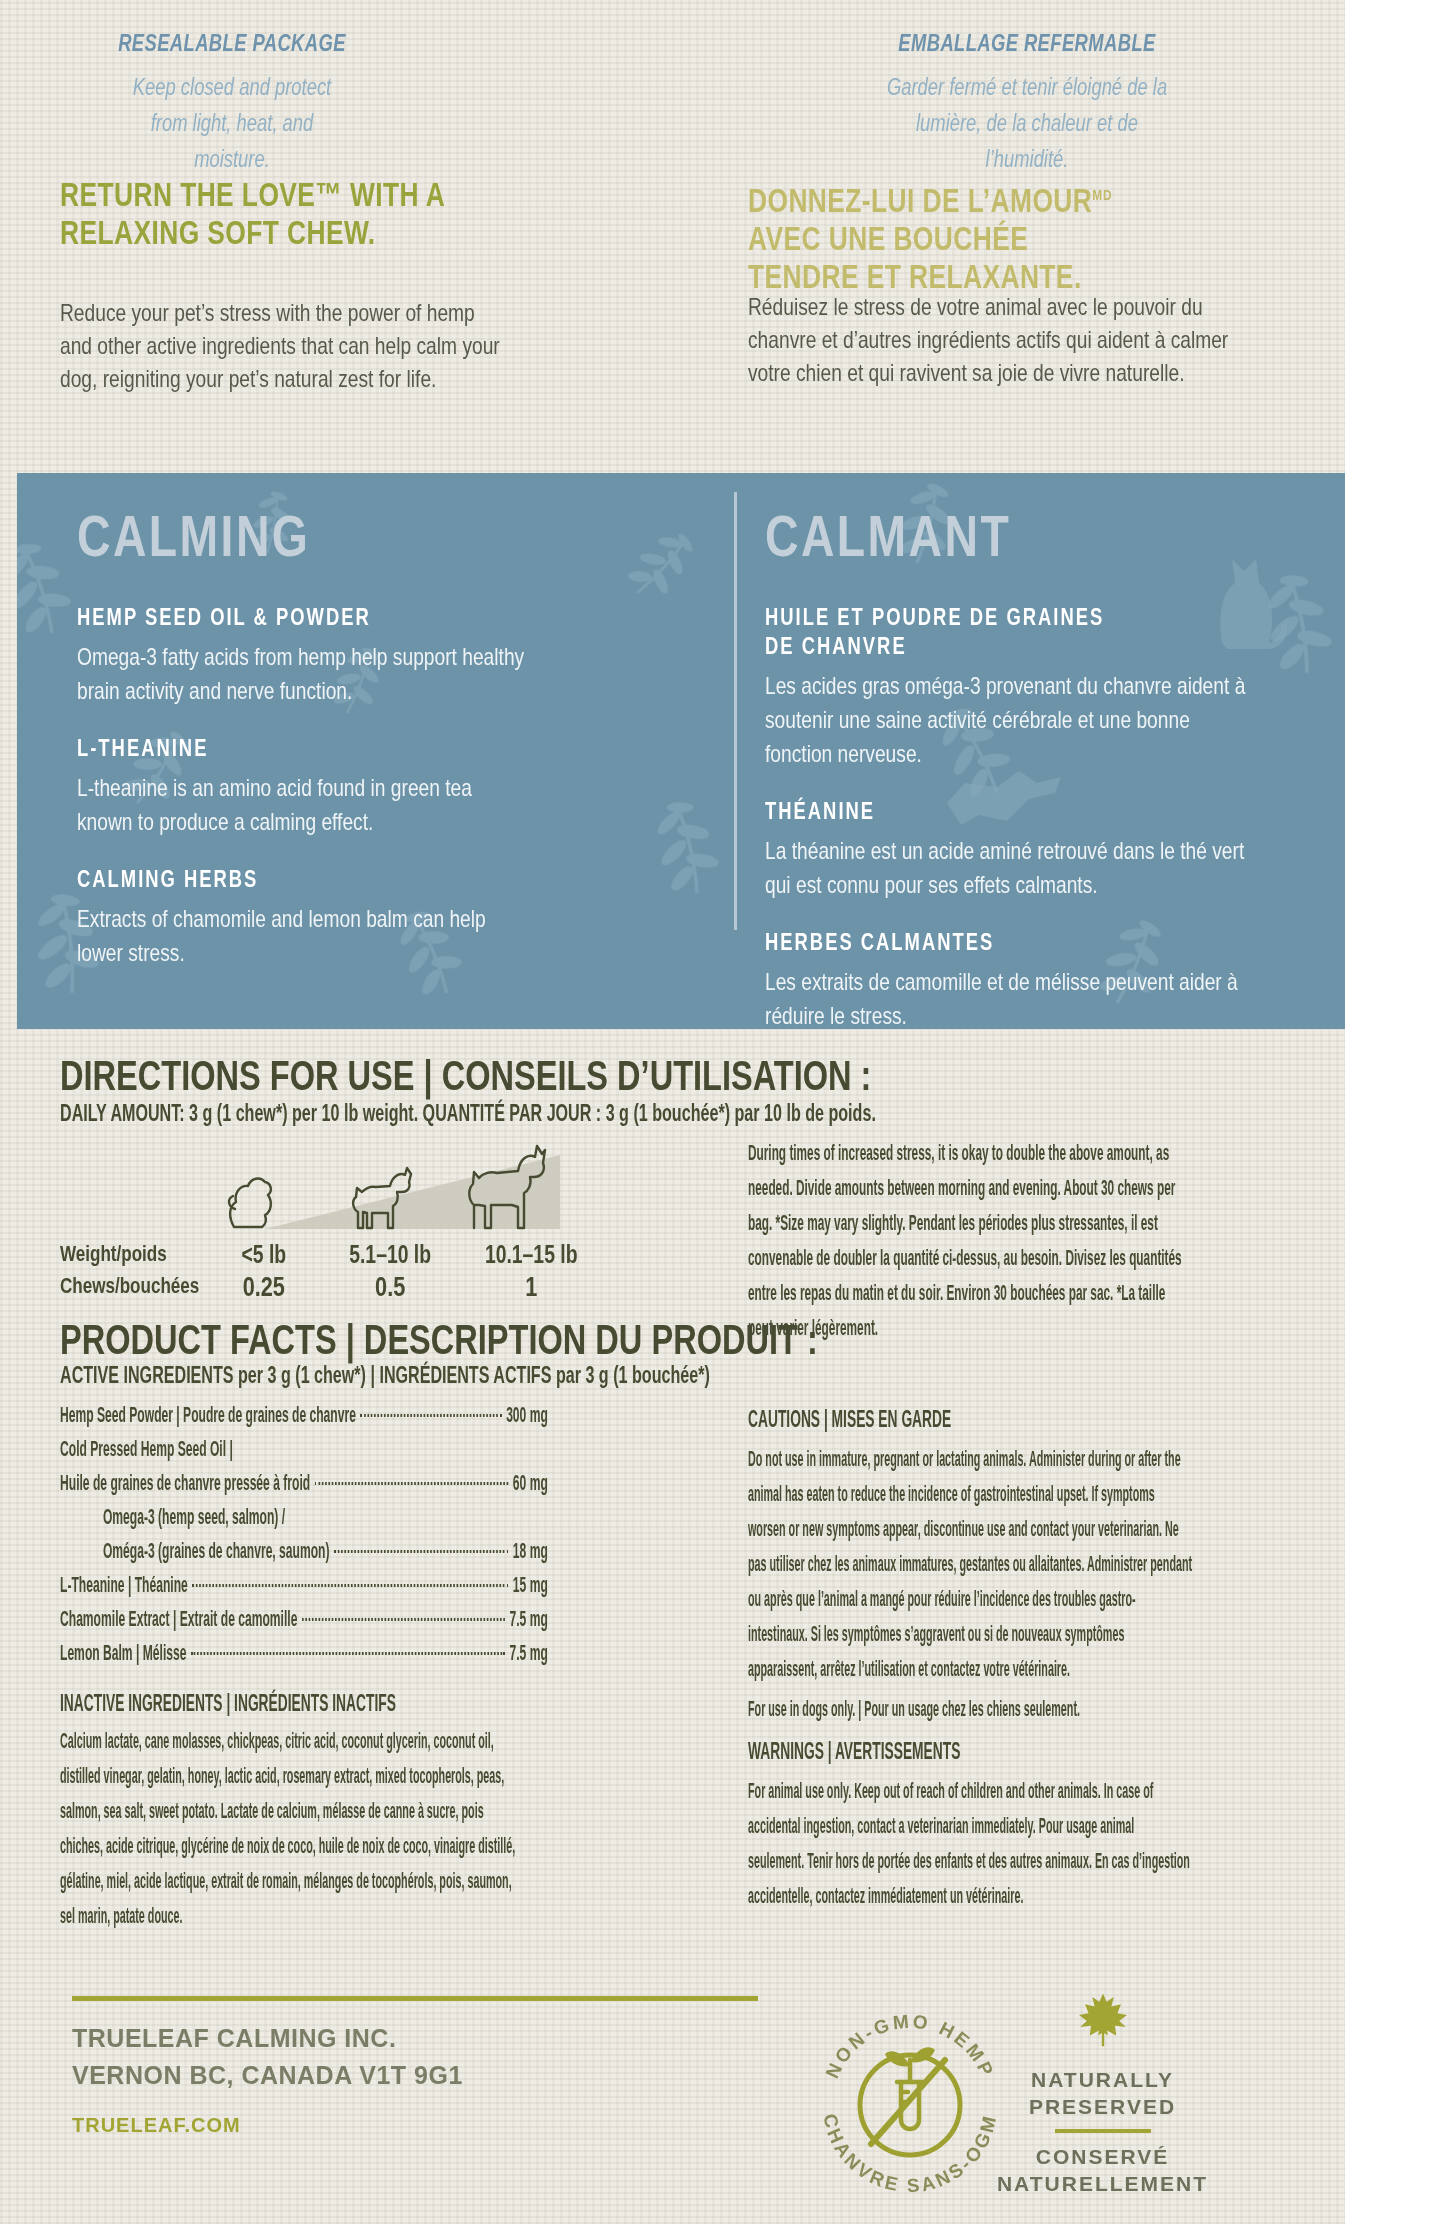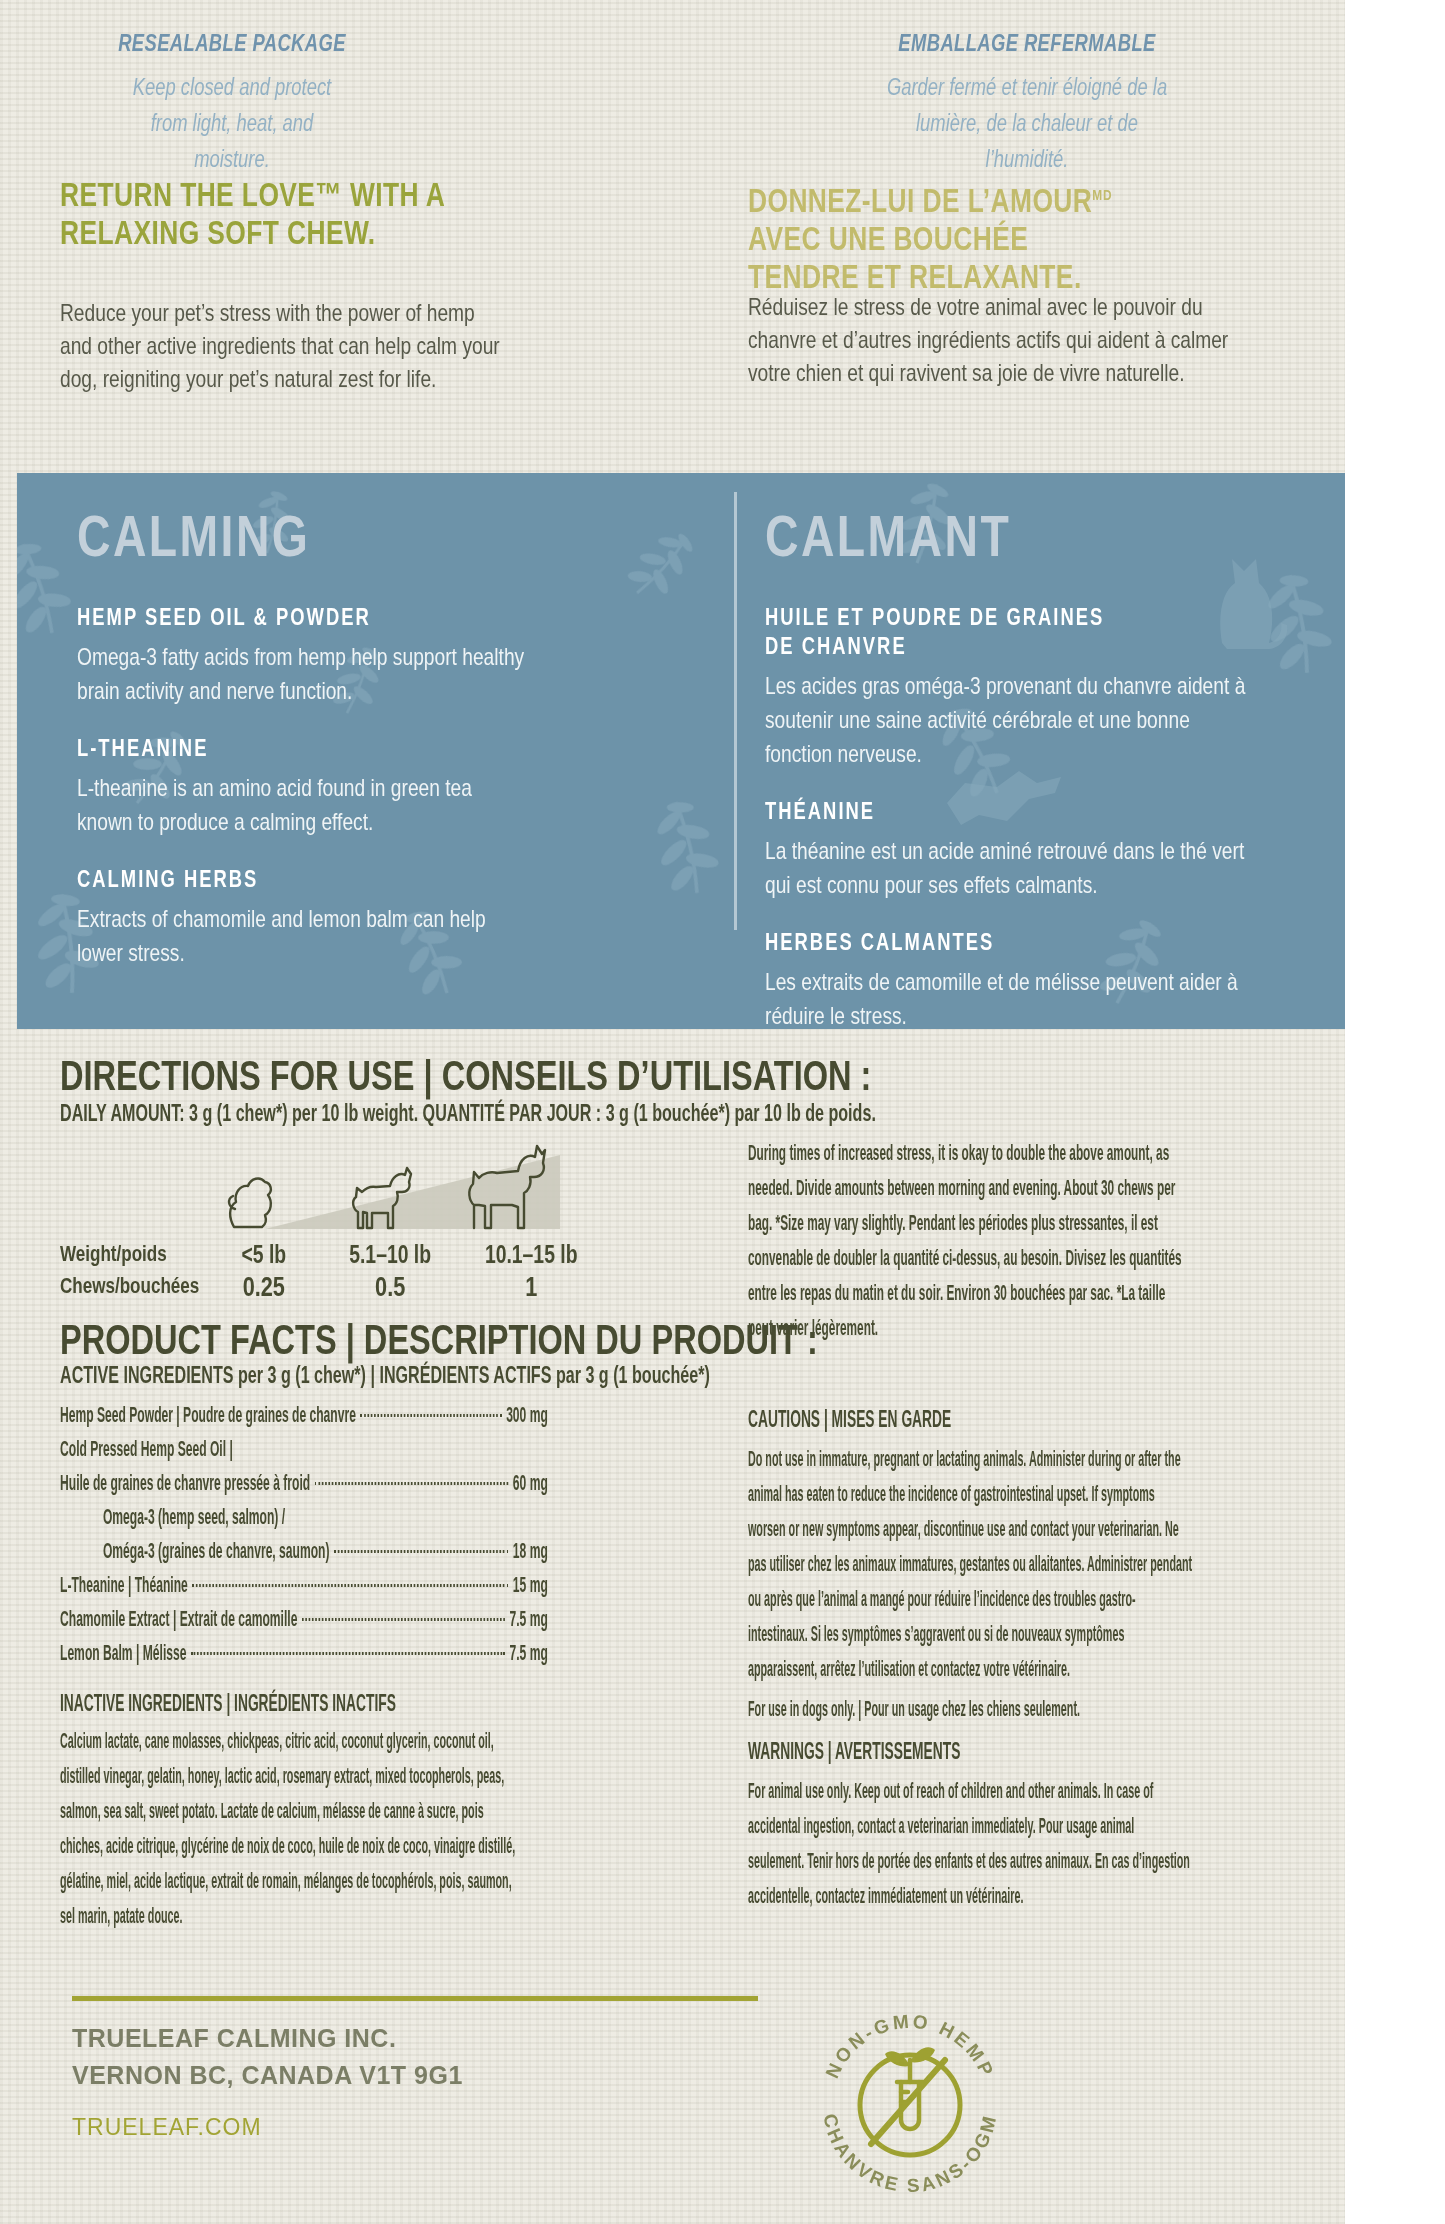--- a/index.html
+++ b/index.html
@@ -46,21 +46,21 @@
   .frow .lbl{white-space:nowrap;}
   .frow .lead{flex:1;border-bottom:3px dotted #474b31;margin:0 8px;transform:translateY(-5px);}
   .frow .val{white-space:nowrap;}
   .frow.indent{padding-left:78px;}
   .dtable{display:grid;grid-template-columns:170px 186px 140px 224px;}
   .dt-lbl{font-size:22px;line-height:32px;}
   .dt-w{font-size:25px;line-height:32px;text-align:center;}
   .dt-c{font-size:28px;line-height:34px;text-align:center;}
   
   .foot-line{font-size:25px;font-weight:700;letter-spacing:.5px;color:#7b7e66;line-height:37px;}
-  .site{font-size:23px;font-weight:400;letter-spacing:1px;color:#a2a434;}
+  .site{font-size:20px;font-weight:700;letter-spacing:1px;color:#a2a434;}
   .preserved{width:245px;text-align:center;color:#6d705a;}
   .preserved .pl{font-size:21px;font-weight:700;letter-spacing:2px;line-height:27px;}
   .preserved .prule{width:96px;height:4px;background:#a2a434;margin:9px auto 10px auto;}
 </style>
 </head>
 <body>
 
 <div class="page">
 
   <div class="abs storage nr-c" style="left:82px;top:30px;width:300px;">
@@ -254,14 +254,24 @@
     </g>
     <line x1="140" y1="60" x2="66" y2="144" stroke="#9ea132" stroke-width="6" stroke-linecap="round"></line>
     <text font-family="Liberation Sans, sans-serif" font-size="19" font-weight="bold" letter-spacing="3" fill="#8a8d5a">
       <textPath href="#arcTop" startOffset="50%" text-anchor="middle">NON-GMO HEMP</textPath>
     </text>
     <text font-family="Liberation Sans, sans-serif" font-size="19" font-weight="bold" letter-spacing="3" fill="#8a8d5a">
       <textPath href="#arcBottom" startOffset="50%" text-anchor="middle">CHANVRE SANS-OGM</textPath>
     </text>
   </svg>
 
+  <div class="abs preserved" style="left:980px;top:1990px;">
+    <svg width="60" height="62" viewBox="0 0 100 100" style="margin:0 auto 14px auto;display:block;">
+      <path fill="#a2a434" d="M50 4 L56 18 L68 10 L64 26 L80 22 L74 37 L90 40 L77 50 L88 60 L70 58 L72 74 L57 66 L58 74 L52 70 L52 92 L48 92 L48 70 L42 74 L43 66 L28 74 L30 58 L12 60 L23 50 L10 40 L26 37 L20 22 L36 26 L32 10 L44 18 Z"></path>
+    </svg>
+    <div class="pl">NATURALLY</div>
+    <div class="pl">PRESERVED</div>
+    <div class="prule"></div>
+    <div class="pl">CONSERVÉ</div>
+    <div class="pl">NATURELLEMENT</div>
+  </div>
 
 </div>
 
 </body></html>

